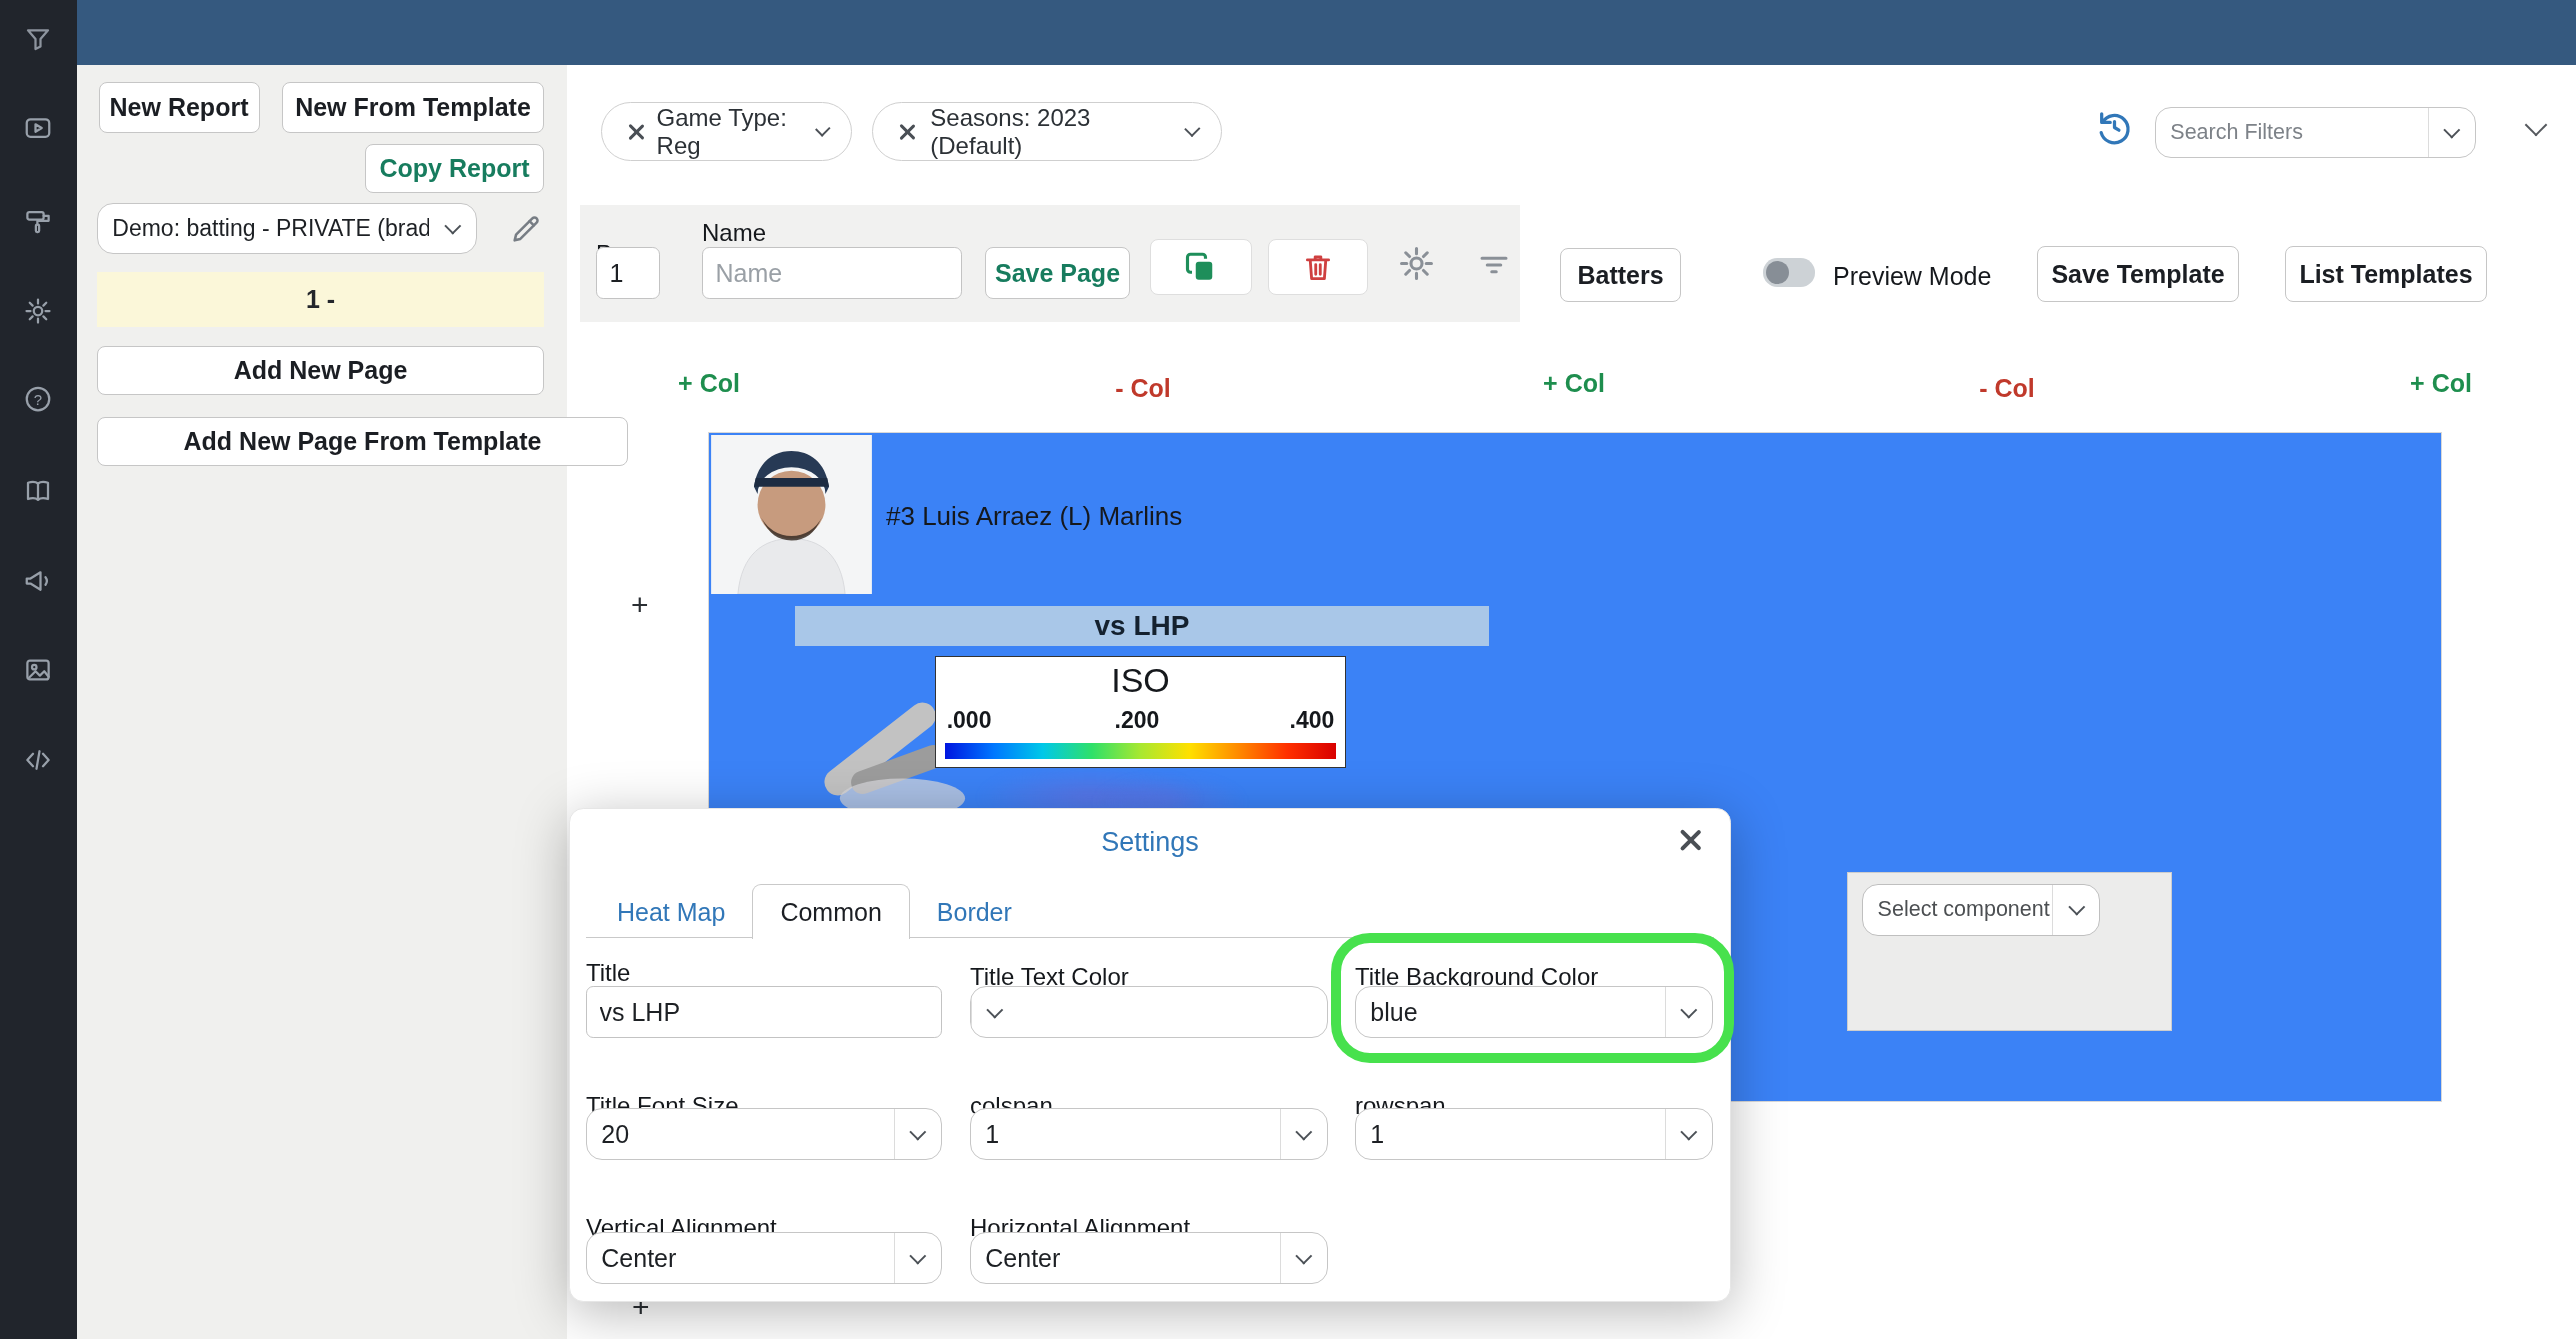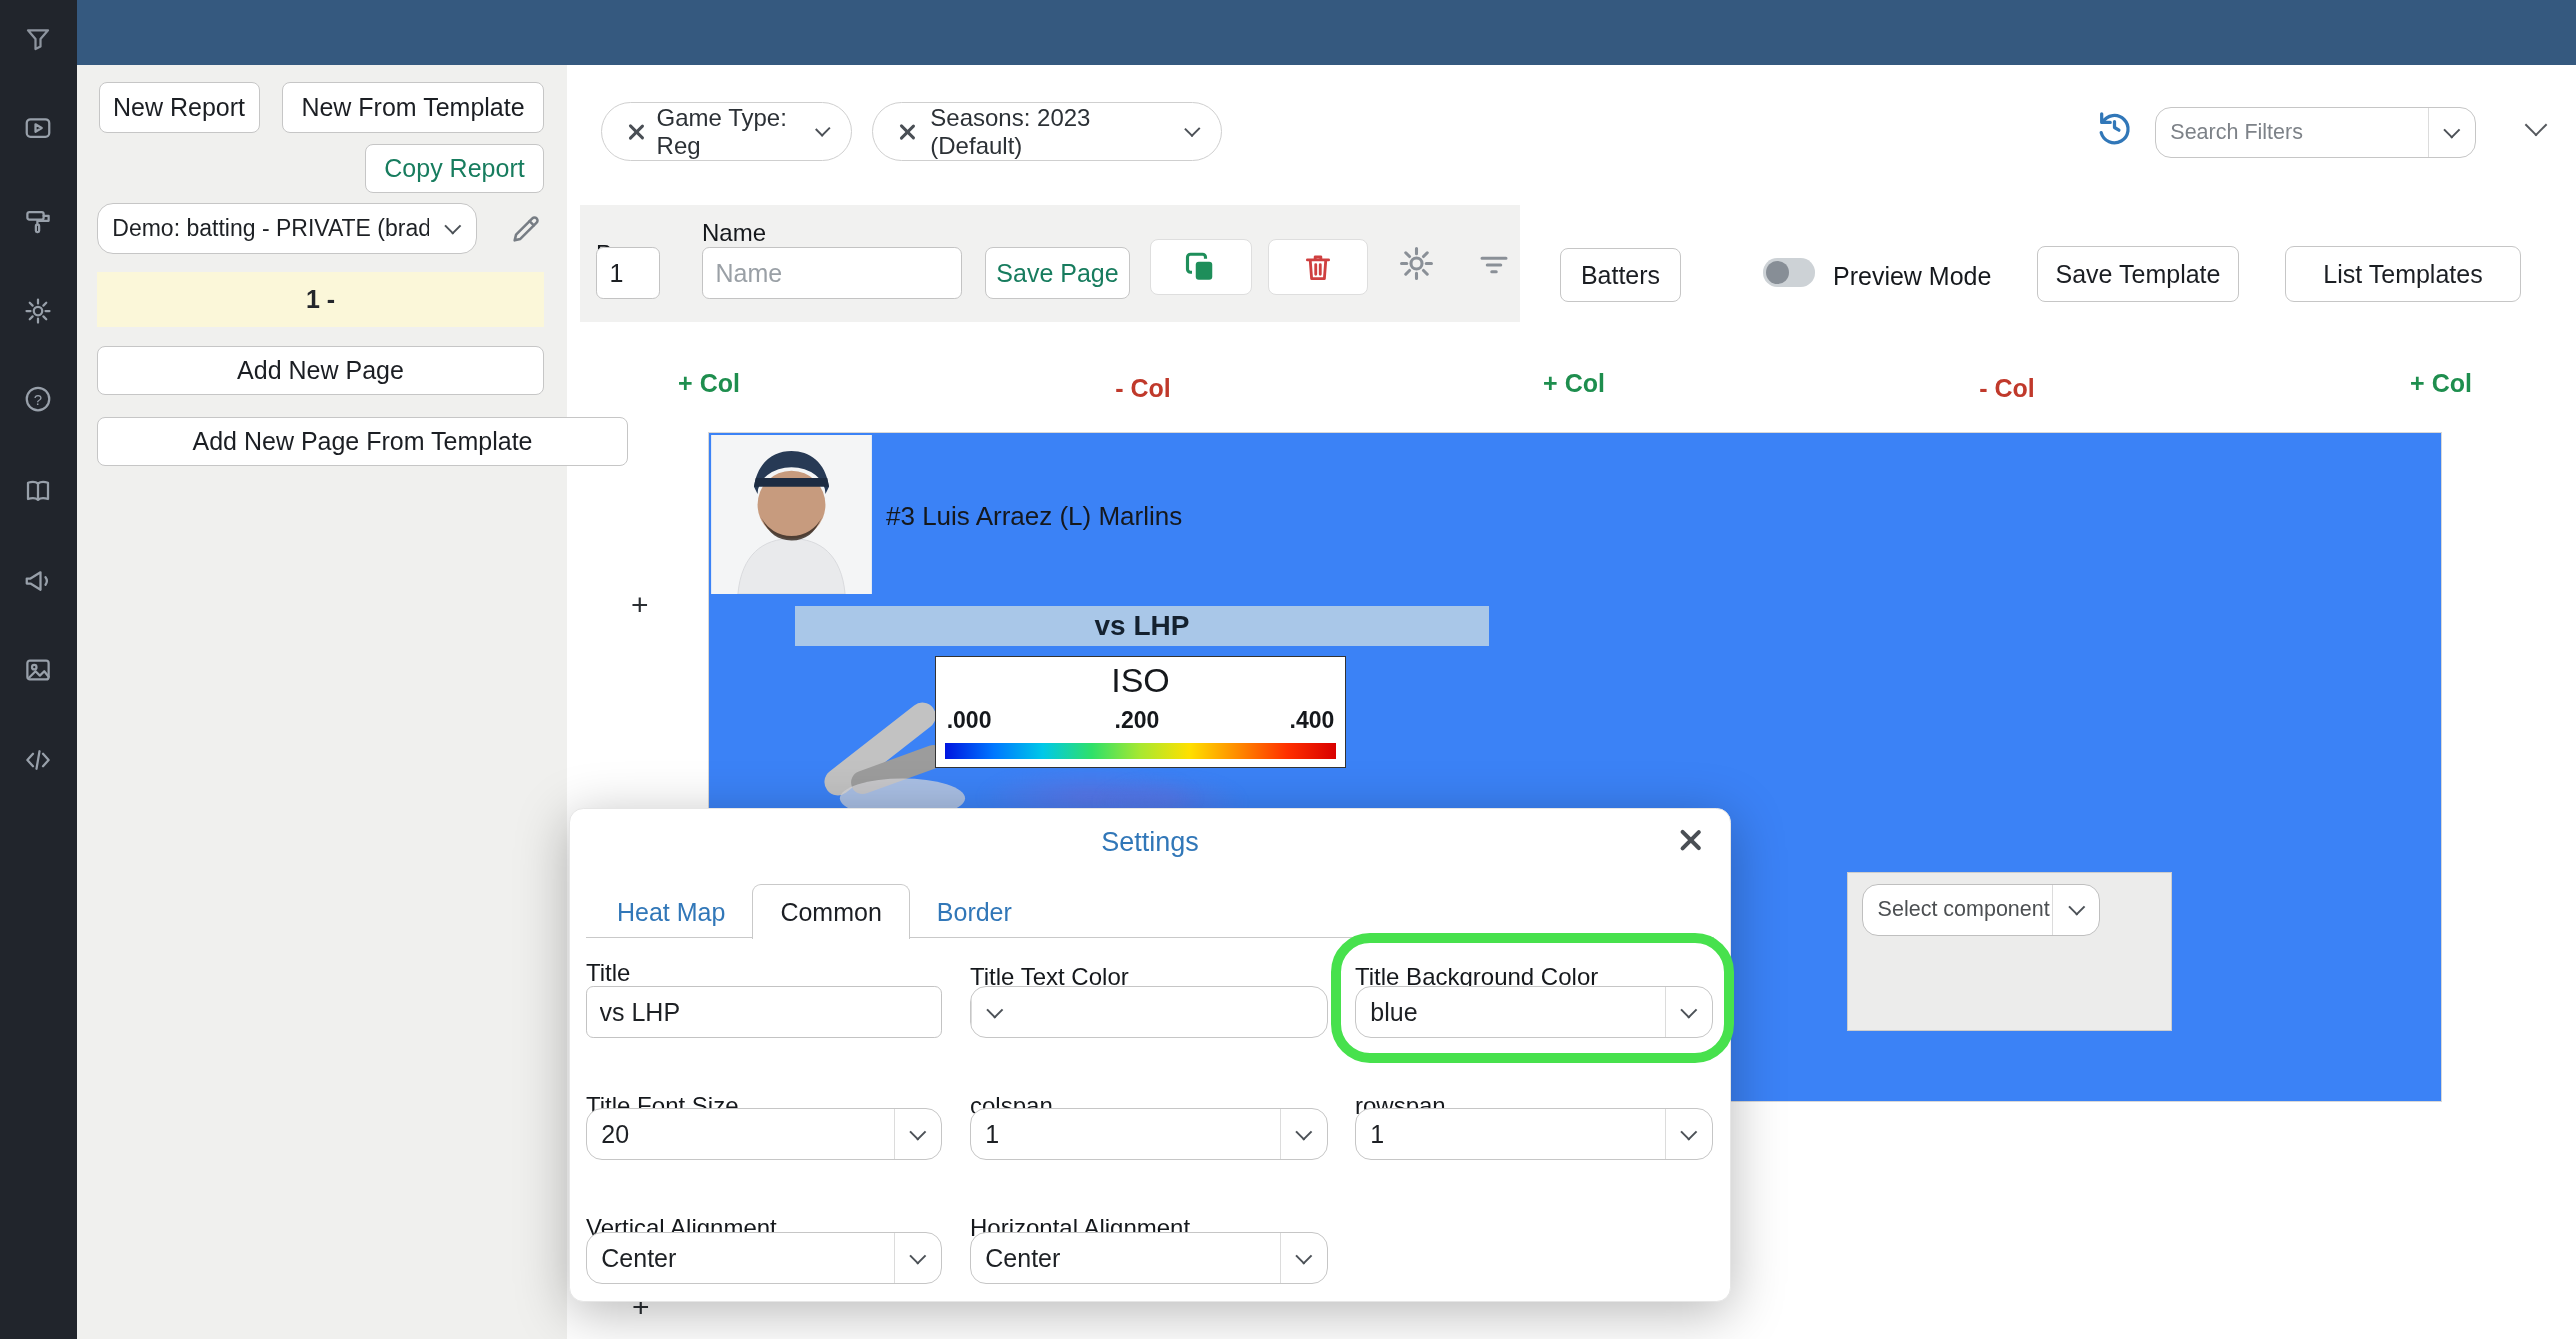--- a/index.html
+++ b/index.html
@@ -5,21 +5,21 @@
   * { margin:0; padding:0; box-sizing:border-box; }
   html,body { width:2576px; height:1340px; overflow:hidden; background:#fff;
     font-family:"Liberation Sans", sans-serif; }
   #app { position:relative; width:2576px; height:1340px; background:#fff; }
 
   .abs { position:absolute; }
 
   
   .btn { position:absolute; background:#fff; border:0.9px solid #c6c6c6; border-radius:8px;
     display:flex; align-items:center; justify-content:center; font-size:25px; color:#1b1e23;
-    font-weight:400; cursor:pointer; white-space:nowrap; }
+    font-weight:700; cursor:pointer; white-space:nowrap; }
   .btn.teal { color:#177c5e; }
 
   
   .sel { position:absolute; background:#fff; border:0.9px solid #c6c6c6; border-radius:16px;
     display:flex; align-items:stretch; overflow:hidden; }
   .sel .txt { flex:1; display:flex; align-items:center; padding-left:14.3px; font-size:25px;
     color:#1d2024; white-space:nowrap; overflow:hidden; }
   .sel .txt.gray { color:#7d8288; font-size:21.5px; }
   .sel .arrow { width:47px; display:flex; align-items:center; justify-content:center;
     border-left:0.9px solid #dcdcdc; }
@@ -184,21 +184,21 @@
       <path d="M4 7.5h16M7.5 12h9M10.5 16.5h3"></path>
     </svg>
   </div>
 
   <div class="btn" style="left:1560px; top:248px; width:121px; height:54px;">Batters</div>
   <div class="abs" style="left:1763px; top:258px; width:52px; height:29px; background:#cdd2d6; border-radius:14.3px;">
     <div class="abs" style="left:2.7px; top:2.7px; width:23px; height:23px; background:#878e96; border-radius:50%;"></div>
   </div>
   <span class="lbl" style="left:1833px; top:262px; font-size:25px;">Preview Mode</span>
   <div class="btn" style="left:2037px; top:246px; width:202px; height:56px;">Save Template</div>
-  <div class="btn" style="left:2285px; top:246px; width:236px; height:56px;border-radius:9px;">List Templates</div>
+  <div class="btn" style="left:2285px; top:246px; width:202px; height:56px;">List Templates</div>
 
   <span class="colctl green" style="left:709px; top:369px;">+ Col</span>
   <span class="colctl red" style="left:1143px; top:374px;">- Col</span>
   <span class="colctl green" style="left:1574px; top:369px;">+ Col</span>
   <span class="colctl red" style="left:2007px; top:374px;">- Col</span>
   <span class="colctl green" style="left:2441px; top:369px;">+ Col</span>
 
   <span class="abs" style="left:631px; top:588px; font-size:30px; color:#2a2e33; z-index:5;">+</span>
   <span class="abs" style="left:632px; top:1290px; font-size:30px; color:#2a2e33; z-index:5;">+</span>
 

